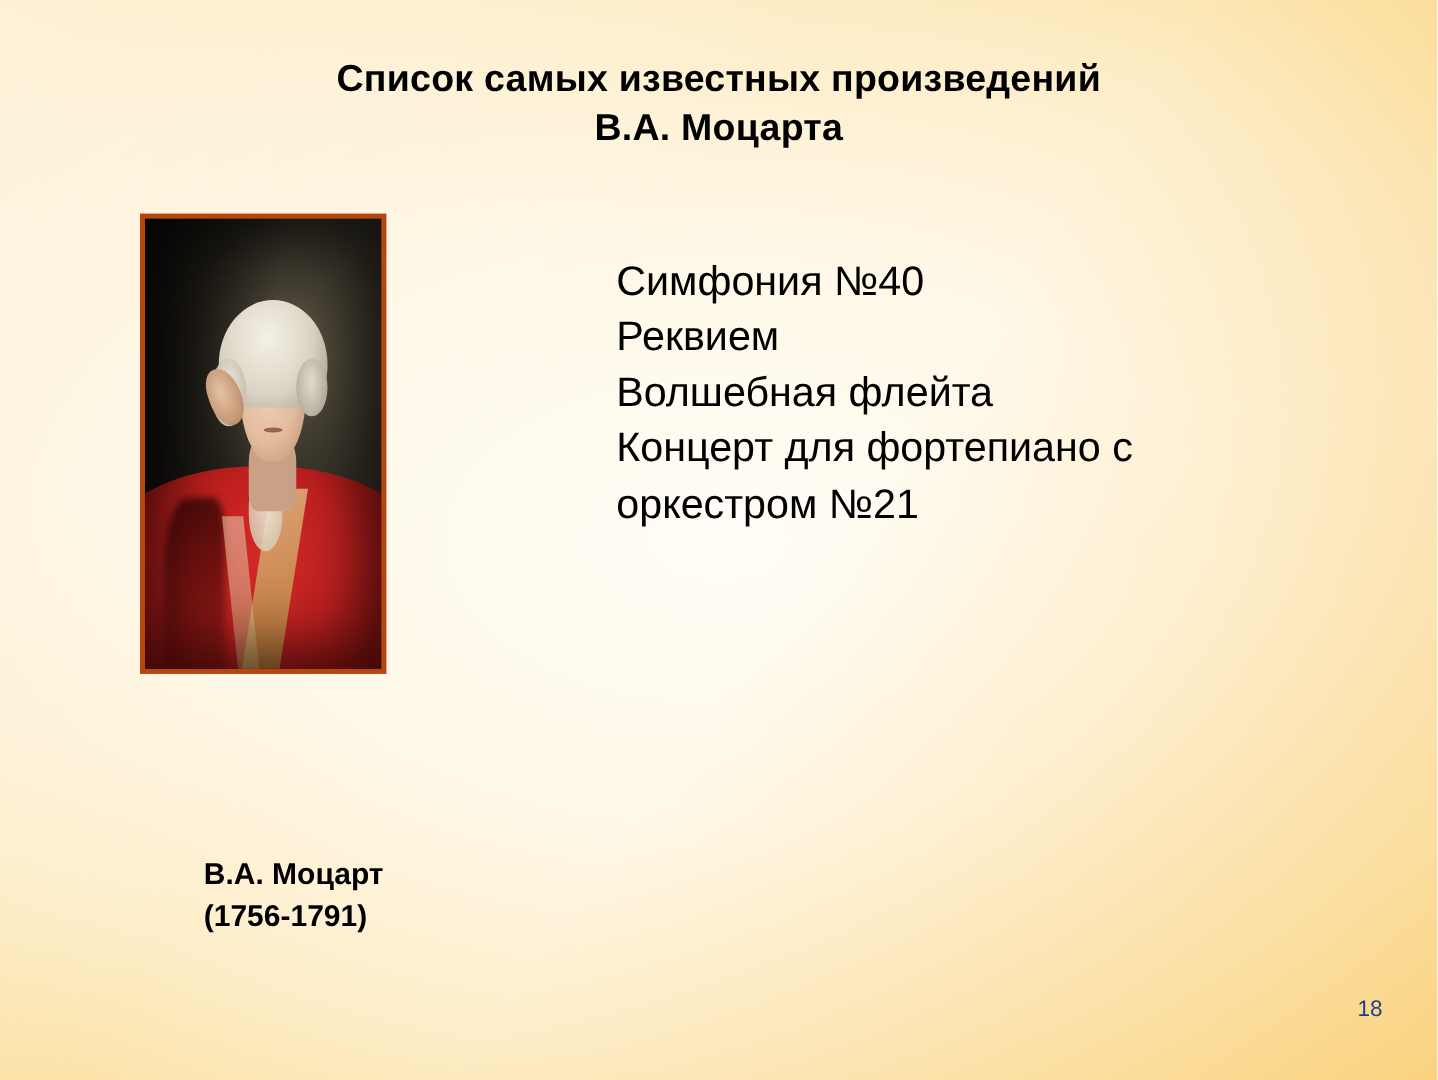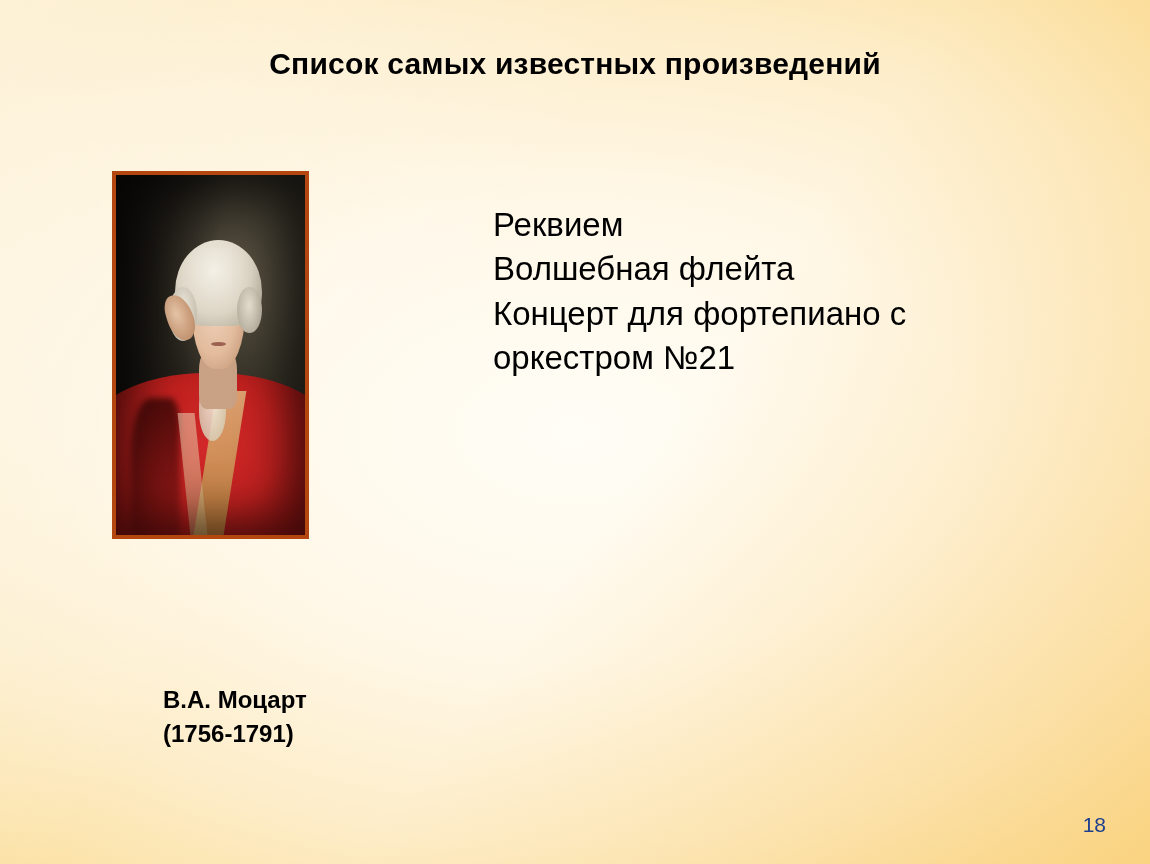--- a/index.html
+++ b/index.html
@@ -252,34 +252,35 @@
   .works .item {
     white-space: normal;
   }
   .works .item.wrap {
     max-width: 530px;
   }
 
   .page-number {
     position: absolute;
     right: 44px;
-    bottom: 27px;
-    font-size: 21px;
+    bottom: 46px;
+    font-size: 18px;
     color: #1e3f8f;
     margin-left: 44px;
   }
 </style>
 </head>
 <body>
 
 <div class="slide">
   <div class="content">
 
     <div class="title">
       <span>Список самых известных произведений</span>
+      <span class="line2">В.А. Моцарта</span>
     </div>
 
     <div class="portrait-wrap">
       <div class="portrait">
         <div class="p-bg"></div>
         <div class="p-bg2"></div>
         <div class="p-shoulder"></div>
         <div class="p-coat"></div>
         <div class="p-coat-shadow"></div>
         <div class="p-lapel"></div>
@@ -297,20 +298,21 @@
         <div class="p-vignette"></div>
       </div>
     </div>
 
     <div class="caption">
       <div>В.А. Моцарт</div>
       <div>(1756-1791)</div>
     </div>
 
     <div class="works">
+      <div class="item">Симфония №40</div>
       <div class="item">Реквием</div>
       <div class="item">Волшебная флейта</div>
       <div class="item wrap">Концерт для фортепиано с оркестром №21</div>
     </div>
 
     <div class="page-number">18</div>
 
   </div>
 </div>
 

